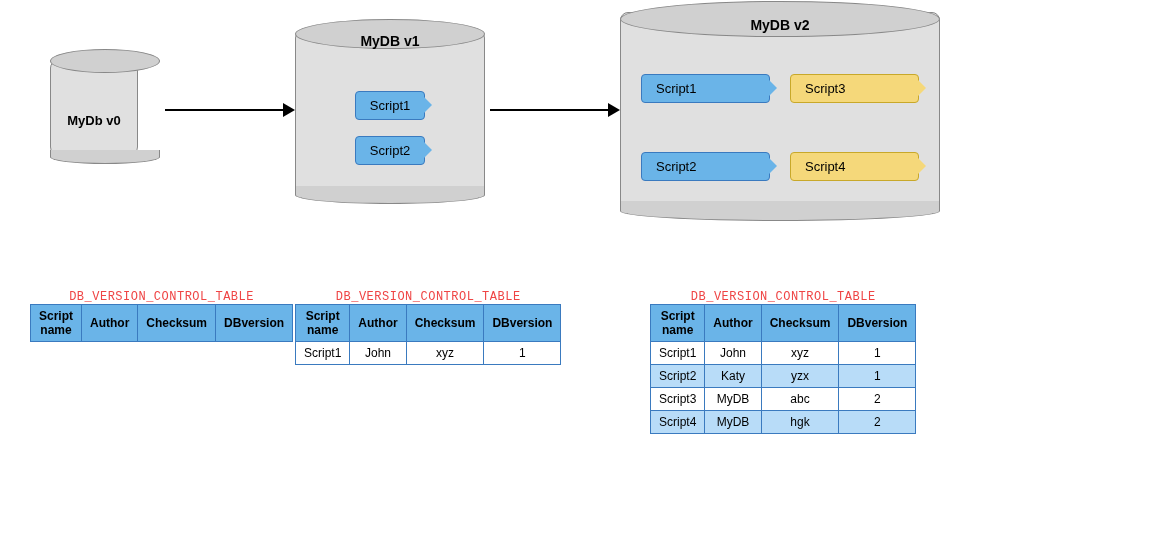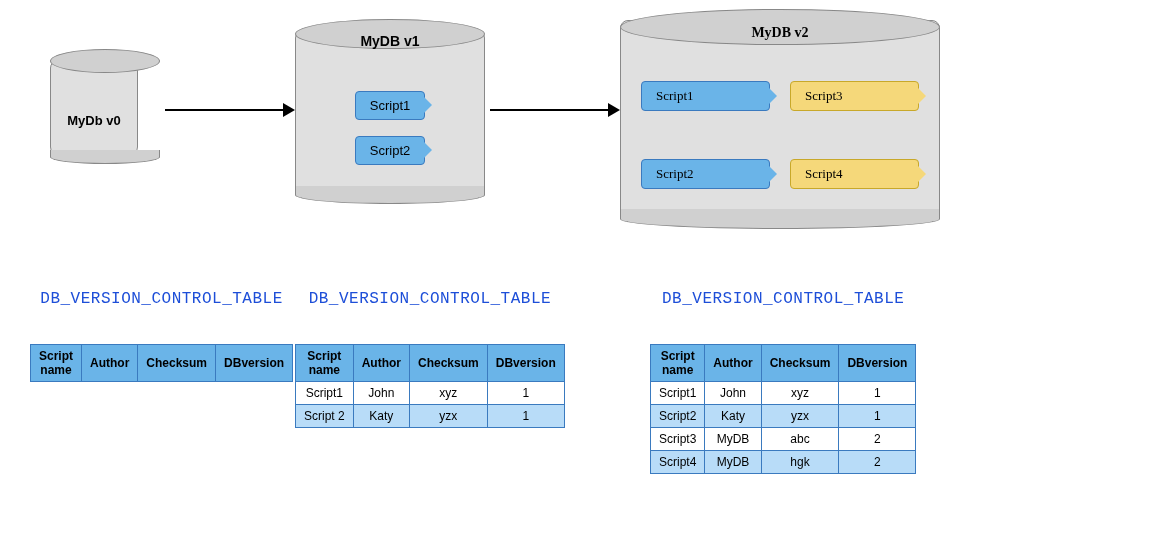--- a/index.html
+++ b/index.html
@@ -146,30 +146,29 @@
       border-top: 7px solid transparent;
       border-bottom: 7px solid transparent;
       border-left: 12px solid #000;
     }
 
     
     .table-section {
       position: absolute;
     }
     .table-title {
-      font-size: 16px;
+      font-size: 12px;
       font-family: 'Courier New', monospace;
       text-align: center;
-      color: #1d4ed8;
+      color: #ef4444;
       letter-spacing: 0.5px;
     }
     table {
       border-collapse: collapse;
       font-size: 12px;
-      margin-top: 36px;
     }
     table th {
       background: #6ab4e8;
       border: 1.5px solid #3a7abf;
       padding: 4px 8px;
       text-align: center;
       font-weight: bold;
     }
     table td {
       background: #fff;
@@ -234,21 +233,21 @@
       </div>
       <div class="cylinder-bottom-arc"></div>
     </div>
   </div>
 
   <div class="arrow" style="left: 490px; top: 103px; width: 130px;">
     <div class="arrow-line"></div>
     <div class="arrow-head"></div>
   </div>
 
-  <div class="cylinder cyl-large" style="left: 620px; top: 20px; font-family: Liberation Serif, serif;">
+  <div class="cylinder cyl-large" style="left: 620px; top: 12px;">
     <div class="cylinder-body" style="position:relative;">
       <div class="cylinder-top"></div>
       <div style="position:absolute;top:4px;left:0;right:0;text-align:center;font-weight:bold;font-size:14px;">
         <span>MyDB v2</span>
       </div>
       <div class="cyl-inner-2col" style="padding-top:40px;">
         <div class="script-box">Script1</div>
         <div class="script-box script-box-yellow">Script3</div>
         <div class="script-box">Script2</div>
         <div class="script-box script-box-yellow">Script4</div>
@@ -283,26 +282,20 @@
           <th>DBversion</th>
         </tr>
       </thead>
       <tbody>
         <tr>
           <td>Script1</td>
           <td>John</td>
           <td>xyz</td>
           <td>1</td>
         </tr>
-        <tr class="highlight">
-          <td>Script 2</td>
-          <td>Katy</td>
-          <td>yzx</td>
-          <td>1</td>
-        </tr>
       </tbody>
     </table>
   </div>
 
   <div class="table-section" style="left: 650px; top: 290px;">
     <div class="table-title">DB_VERSION_CONTROL_TABLE</div>
     <table>
       <thead>
         <tr>
           <th>Script<br>name</th>

